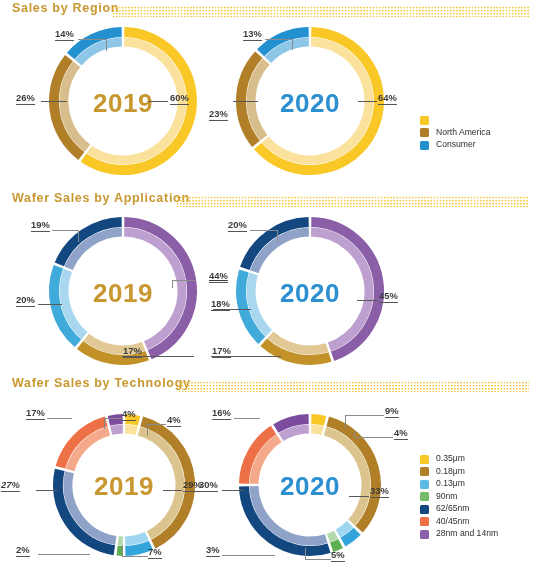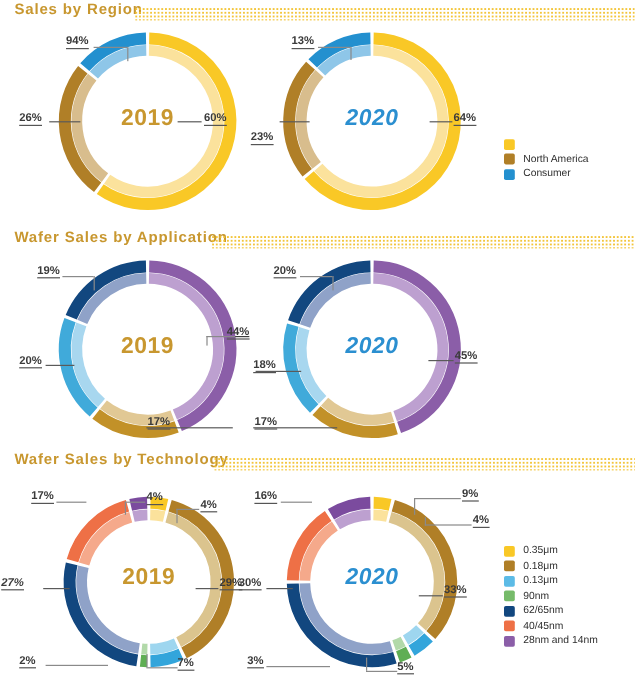--- a/index.html
+++ b/index.html
@@ -27,24 +27,24 @@
     background-position:0 0;
     opacity:.95;
   }
 
   
   .chart-wrap{position:absolute;}
   .donut{position:absolute;}
   .donut svg{display:block;overflow:visible;}
   .year{
     position:absolute;left:0;right:0;text-align:center;
-    font-size:19px;font-weight:bold;letter-spacing:0.5px;
+    font-size:26px;font-weight:bold;letter-spacing:0.5px;
   }
   .year.y2019{color:#c8972f;}
-  .year.y2020{color:#2b8fd0;font-style:italic;}
+  .year.y2020{color:#2b8fd0;}
 
   
   .pct{
     position:absolute;font-size:9.4px;font-weight:bold;color:#3b3b3b;
     white-space:nowrap;line-height:11px;
     padding-bottom:1px;
     border-bottom:1.1px solid #555;
   }
   .lead{position:absolute;background:#5a5a5a;}
   .lead.h{height:1.1px;}
@@ -83,21 +83,21 @@
           </svg>
         </div>
       <div class="year y2019" style="top:62px;">2019</div>
     </div>
     <div class="pct" style="left:170px;top:92px;">60%</div>
     <div class="lead h" style="left:148px;top:101px;width:20px;"></div>
 
     <div class="pct" style="left:16px;top:92px;">26%</div>
     <div class="lead h" style="left:41px;top:101px;width:26px;"></div>
 
-    <div class="pct" style="left:55px;top:28px;">94%</div>
+    <div class="pct" style="left:55px;top:28px;">14%</div>
     <div class="lead h thin" style="left:78px;top:39px;width:28px;"></div>
     <div class="lead v thin" style="left:106px;top:39px;height:12px;"></div>
 
     <div class="chart-wrap" style="left:235px;top:26px;width:150px;height:150px;">
       <div class="donut" id="d-r20">
           <svg width="150" height="150" viewBox="0 0 150 150">
             <path d="M 76.32462352557859 6.0127158636065445 A 69 69 0 1 1 22.688730802361995 119.99478986429705" stroke="#f9c826" stroke-width="10" fill="none"></path>
             <path d="M 76.13264910158169 16.01087298482299 A 59 59 0 1 1 30.270074164338517 113.47380582599314" stroke="#fbe29c" stroke-width="9" fill="none"></path>
             <path d="M 21.000037177183437 117.95350992799575 A 69 69 0 0 1 23.803666972682443 28.74056329184289" stroke="#b07f27" stroke-width="10" fill="none"></path>
             <path d="M 28.826118745707582 111.72836356161956 A 59 59 0 0 1 31.223425382438613 35.44482948143087" stroke="#d8bd8d" stroke-width="9" fill="none"></path>
@@ -146,21 +146,21 @@
             <path d="M 99.16430930690325 139.63038105813945 A 69 69 0 0 1 32.04649007200424 128.99996282281654" stroke="#c29128" stroke-width="10" fill="none"></path>
             <path d="M 95.66223549430858 130.26365916565544 A 59 59 0 0 1 38.27163643838043 121.17388125429241" stroke="#e1c894" stroke-width="9" fill="none"></path>
             <path d="M 30.00521013570293 127.311269197638 A 69 69 0 0 1 10.369618941860566 50.83569069309676" stroke="#40aada" stroke-width="10" fill="none"></path>
             <path d="M 36.526194174006854 119.72992583566148 A 59 59 0 0 1 19.73634083434454 54.33776450569143" stroke="#a8d7ef" stroke-width="9" fill="none"></path>
             <path d="M 11.344871827519015 48.37248307962198 A 69 69 0 0 1 73.67537647442136 6.0127158636065445" stroke="#12477f" stroke-width="10" fill="none"></path>
             <path d="M 20.570252722081477 52.23154350286517 A 59 59 0 0 1 73.86735089841827 16.01087298482299" stroke="#8fa2c8" stroke-width="9" fill="none"></path>
           </svg>
         </div>
       <div class="year y2019" style="top:62px;">2019</div>
     </div>
-    <div class="pct" style="left:189px;top:80px;text-decoration:underline;">44%</div>
+    <div class="pct" style="left:209px;top:80px;text-decoration:underline;">44%</div>
     <div class="lead h thin" style="left:172px;top:90px;width:24px;"></div>
     <div class="lead v thin" style="left:172px;top:90px;height:8px;"></div>
 
     <div class="pct" style="left:123px;top:155px;">17%</div>
     <div class="lead h" style="left:122px;top:166px;width:72px;"></div>
 
     <div class="pct" style="left:16px;top:104px;">20%</div>
     <div class="lead h" style="left:38px;top:114px;width:24px;"></div>
 
     <div class="pct" style="left:31px;top:29px;">19%</div>

